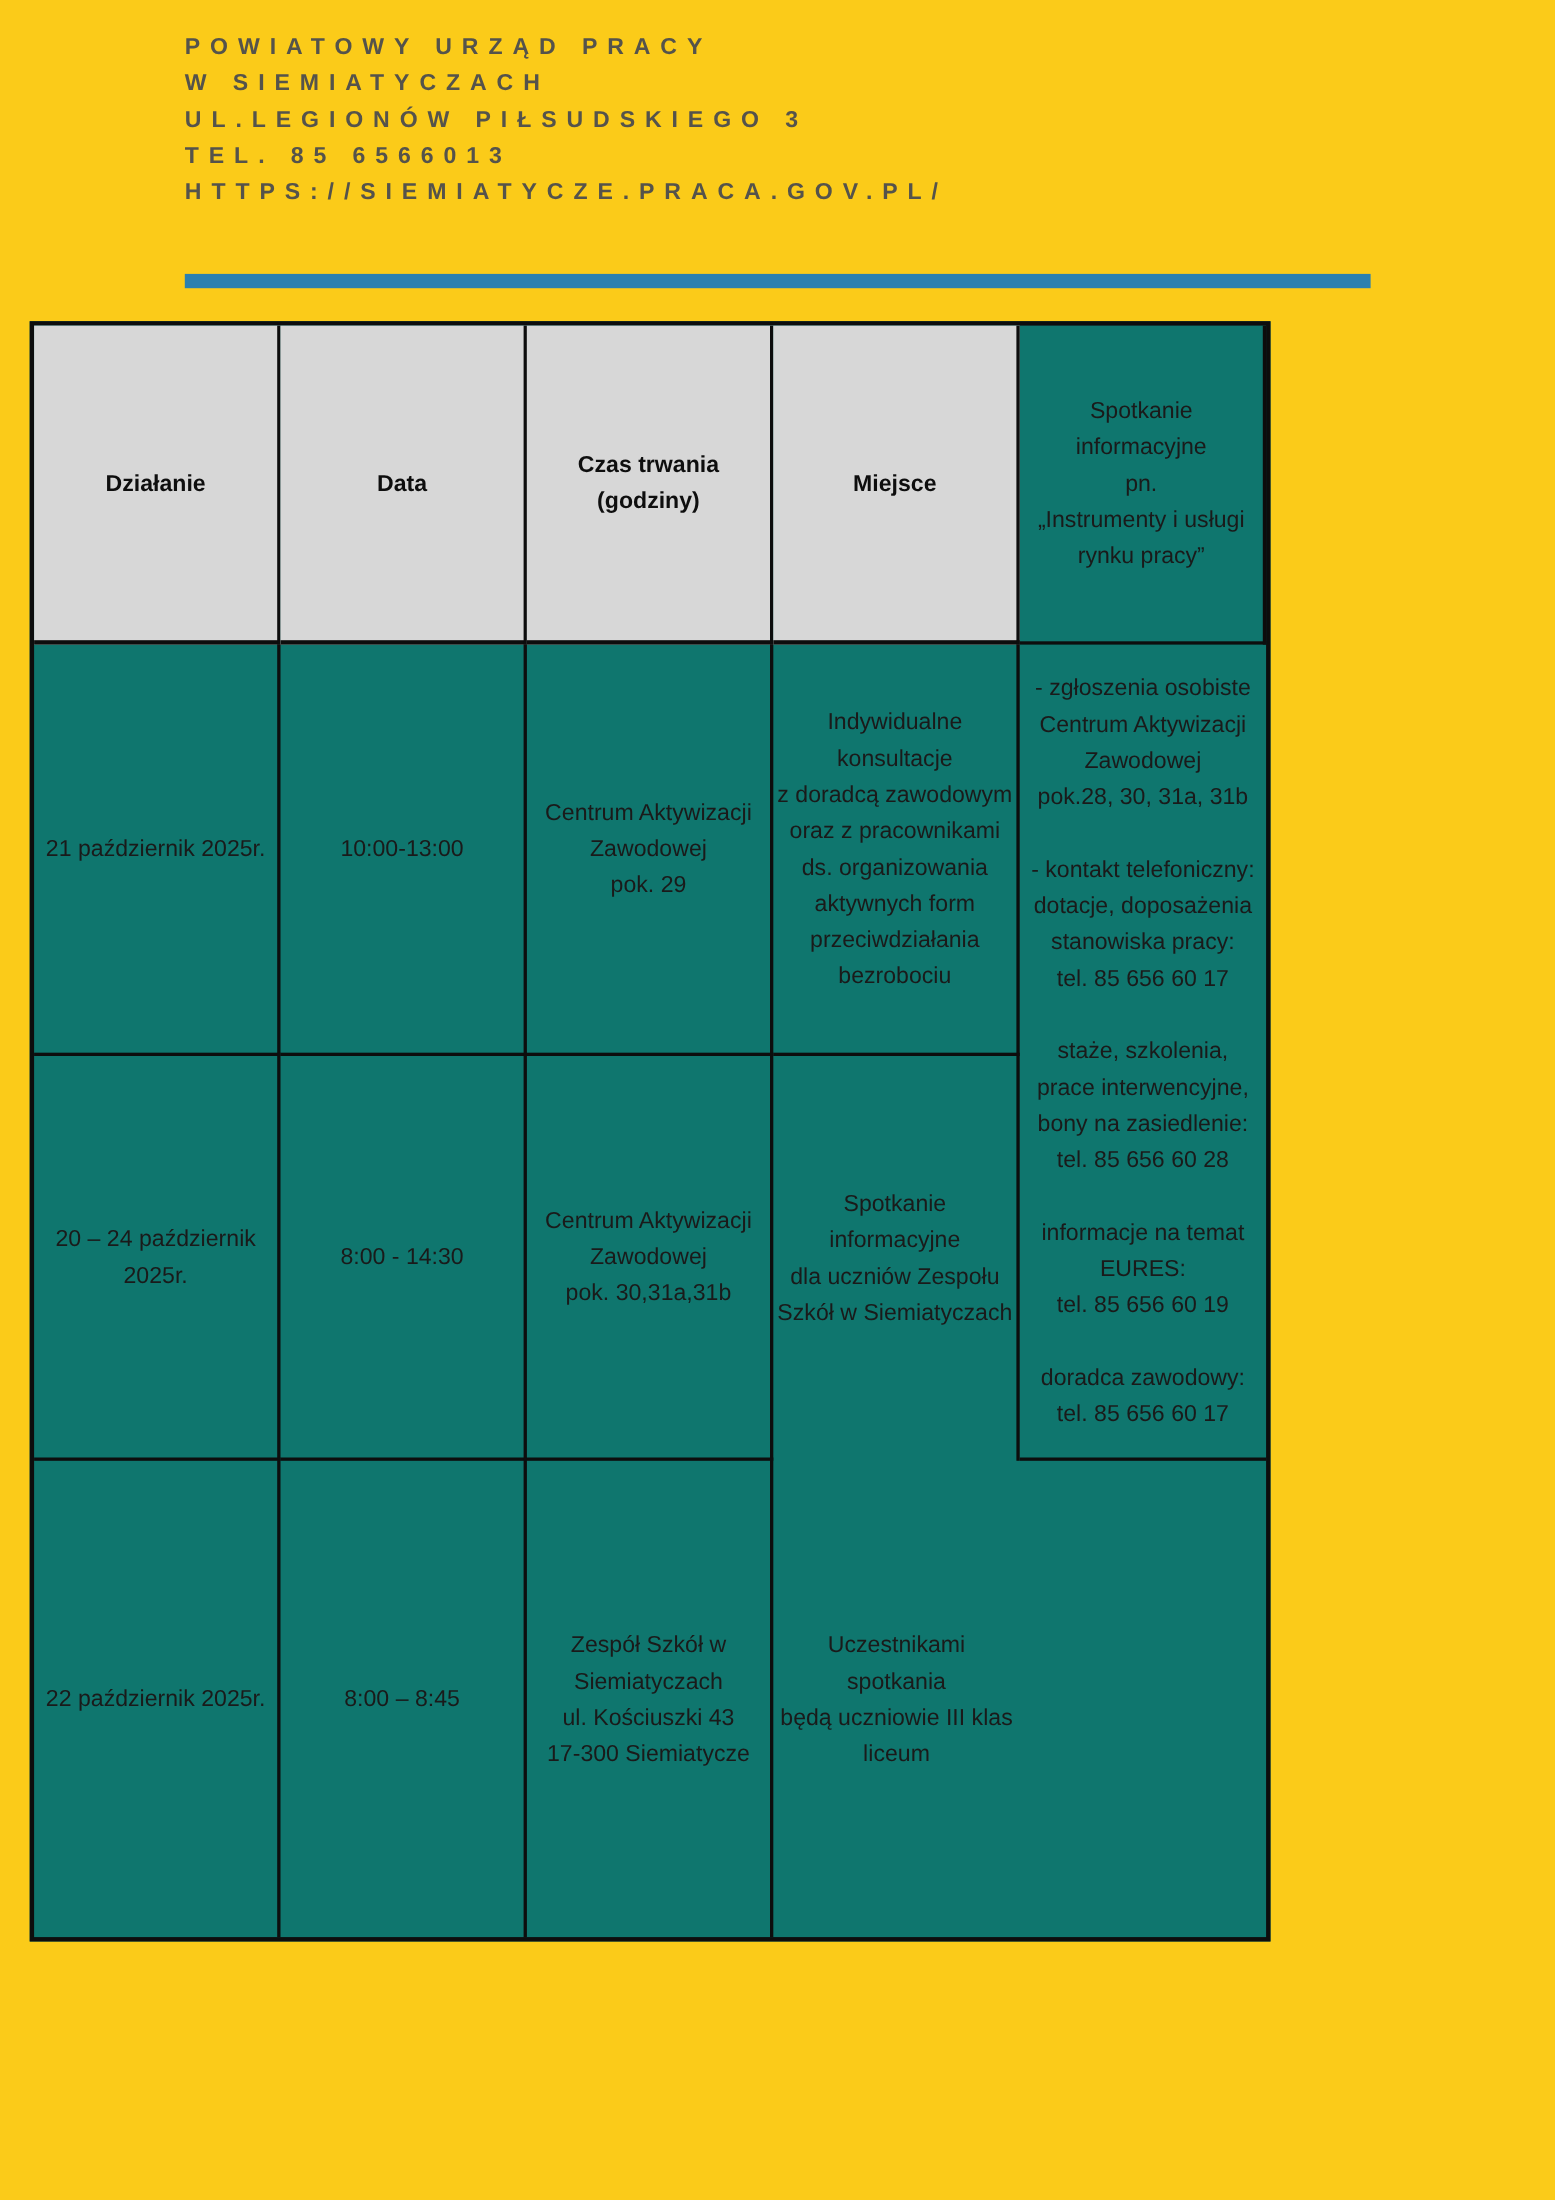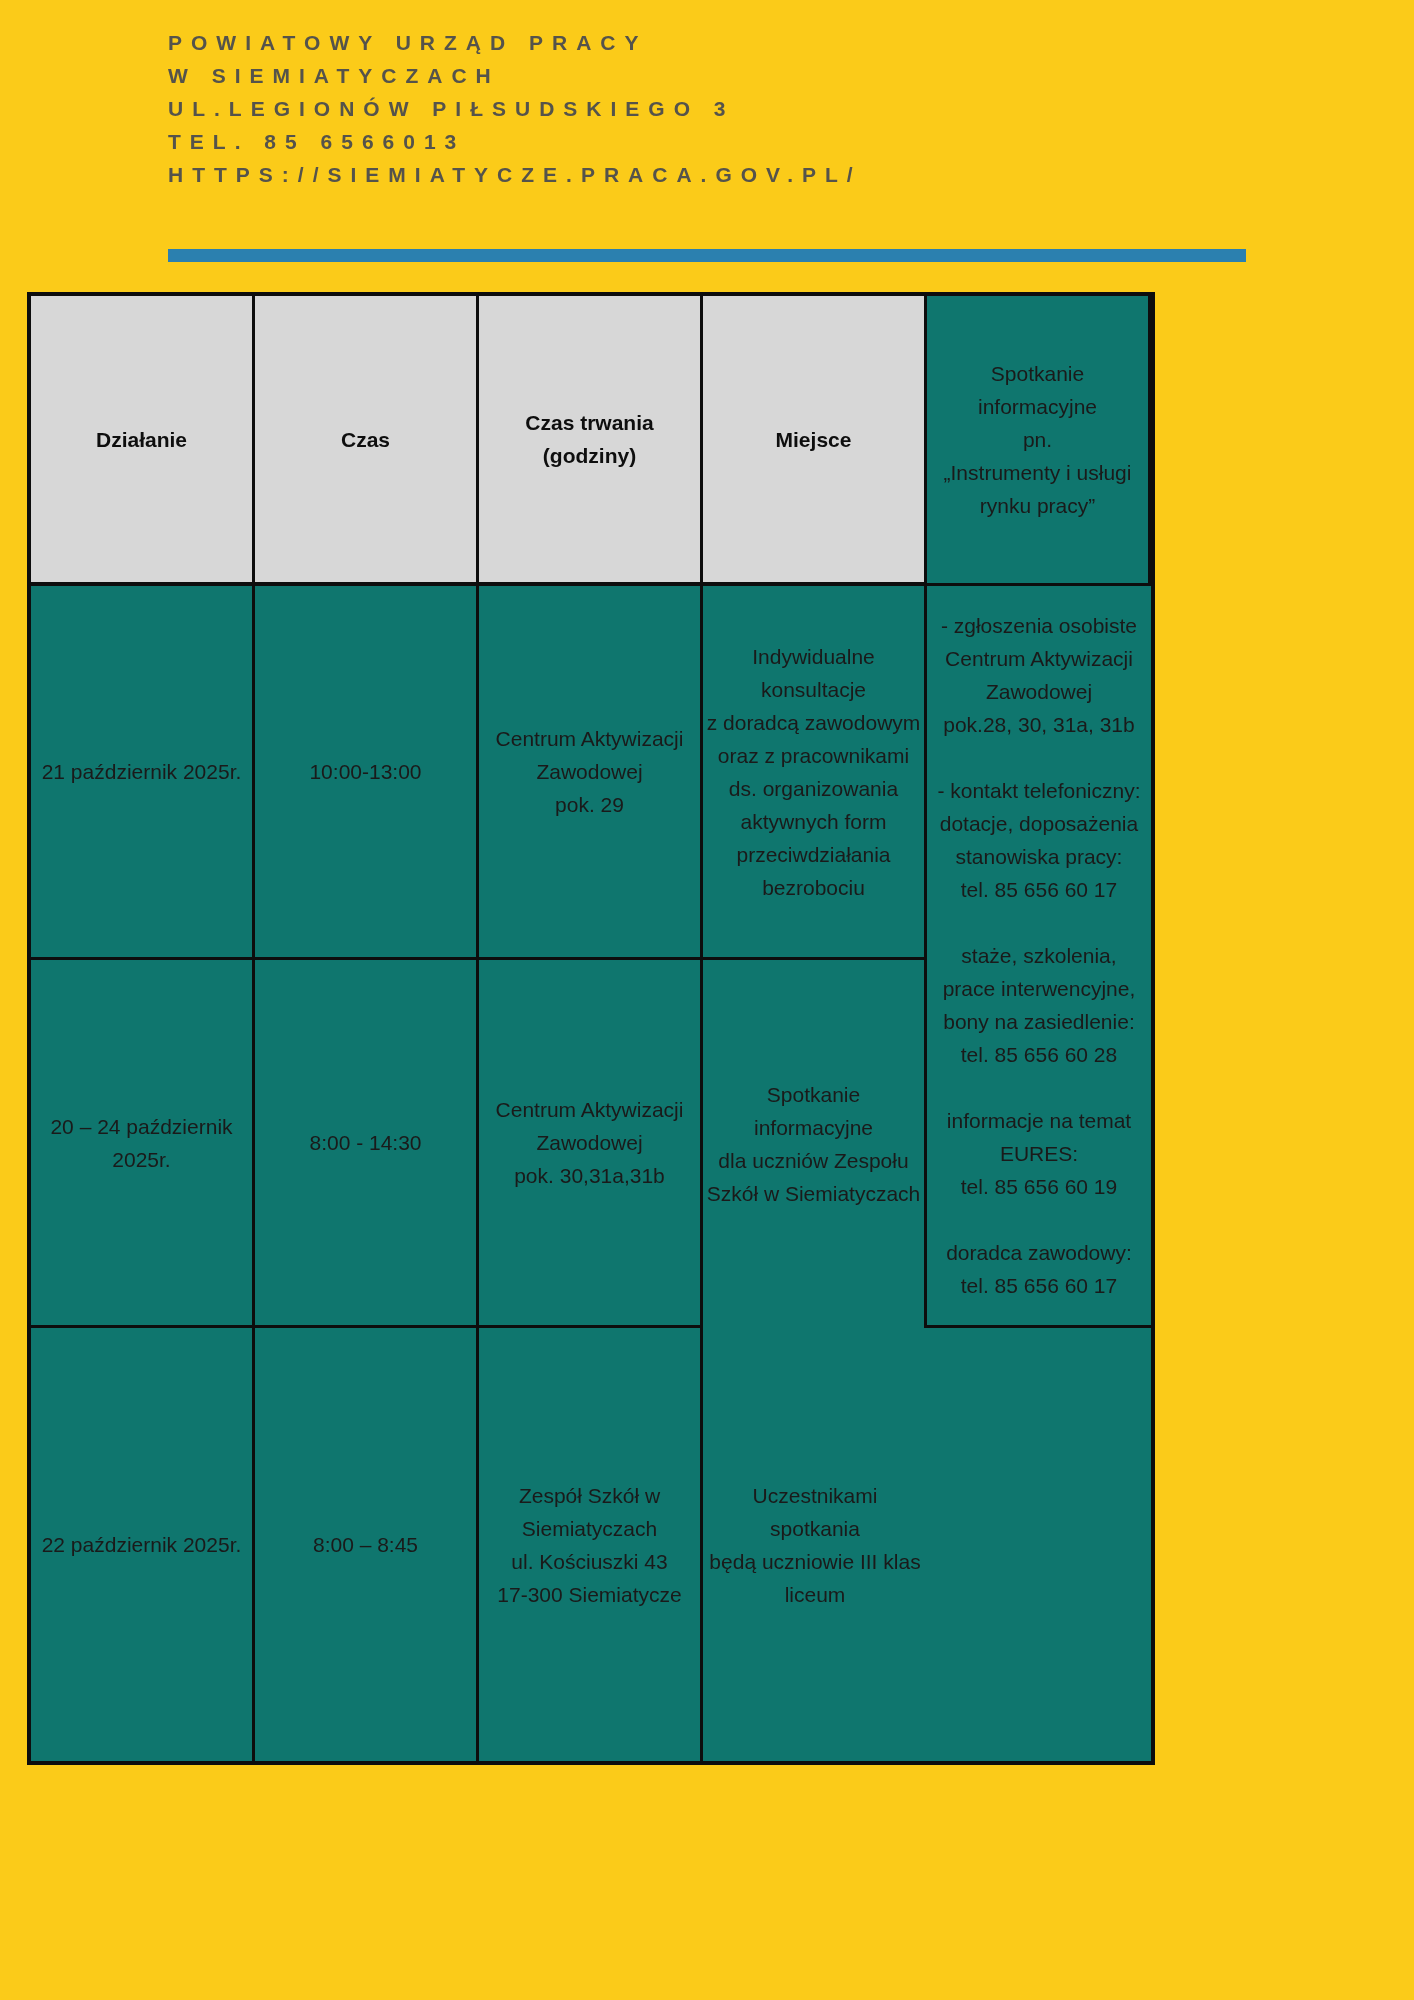--- a/index.html
+++ b/index.html
@@ -87,21 +87,21 @@
   <div class="hline">UL.LEGIONÓW PIŁSUDSKIEGO 3</div>
   <div class="hline">TEL. 85 6566013</div>
   <div class="hline">HTTPS://SIEMIATYCZE.PRACA.GOV.PL/</div>
 </div>
 
 <div class="divider"></div>
 
 <div class="schedule">
 
   <div class="cell head">Działanie</div>
-  <div class="cell head">Czas</div>
+  <div class="cell head">Data</div>
   <div class="cell head">Czas trwania
 (godziny)</div>
   <div class="cell head">Miejsce</div>
 
   <div class="cell">Spotkanie informacyjne
 pn.
 „Instrumenty i usługi
 rynku pracy”</div>
   <div class="cell">21 październik 2025r.</div>
   <div class="cell">10:00-13:00</div>

